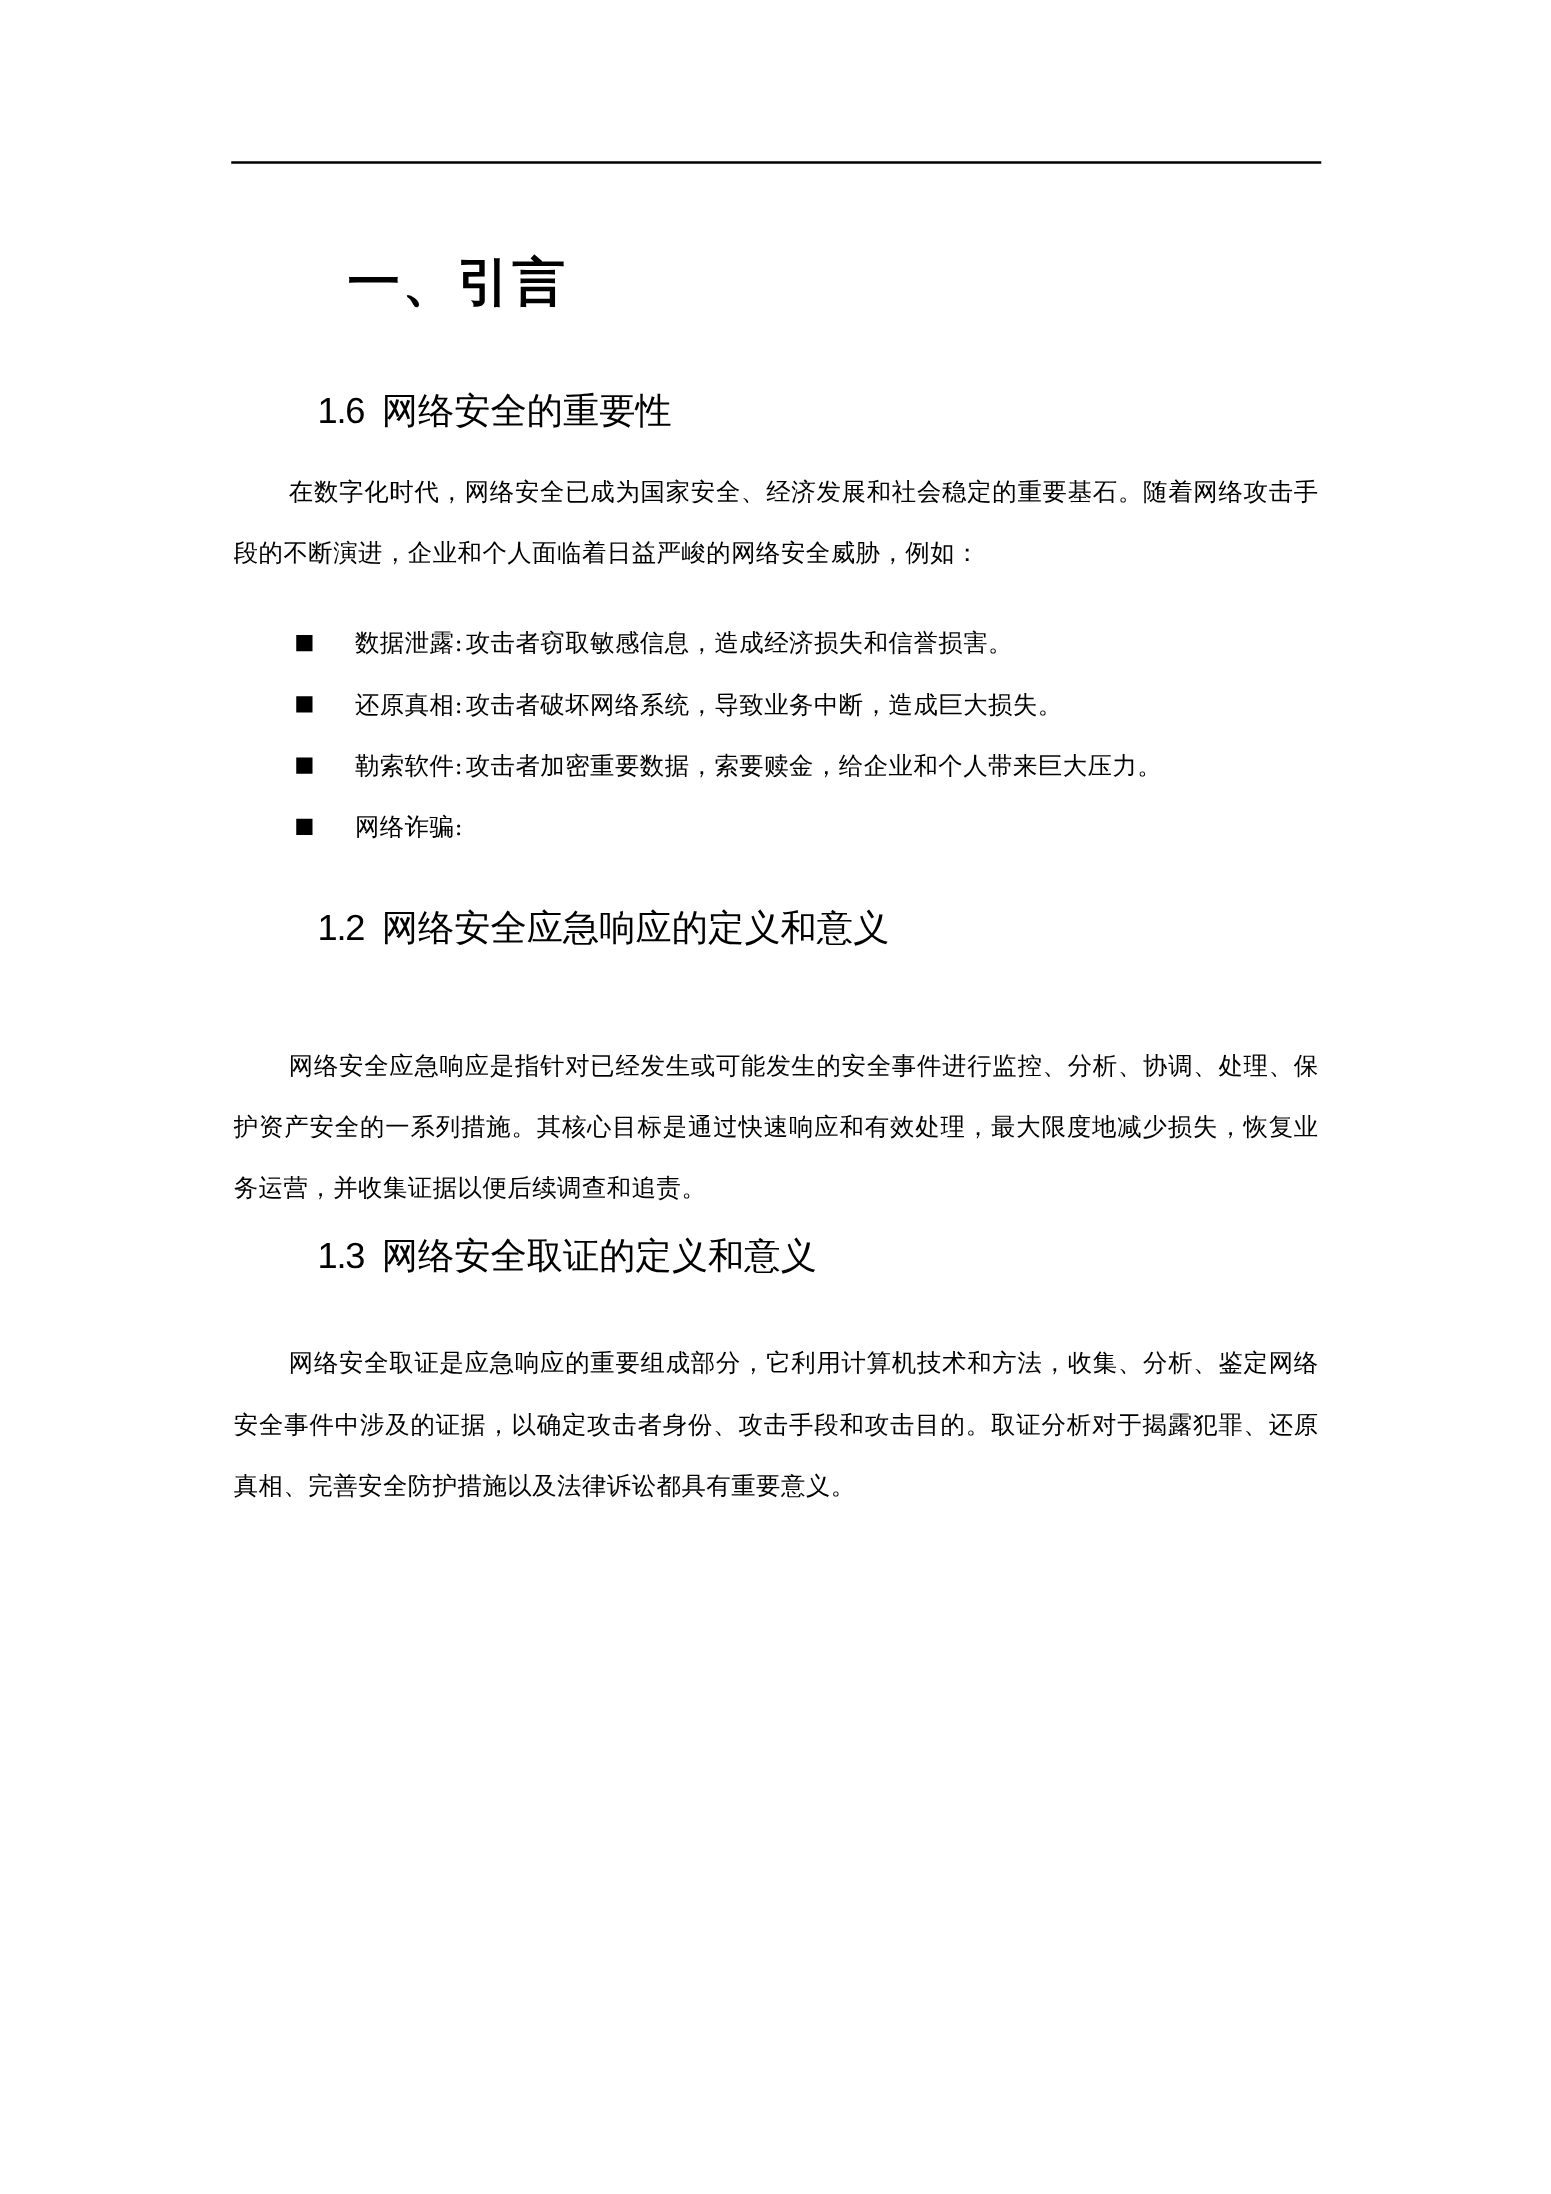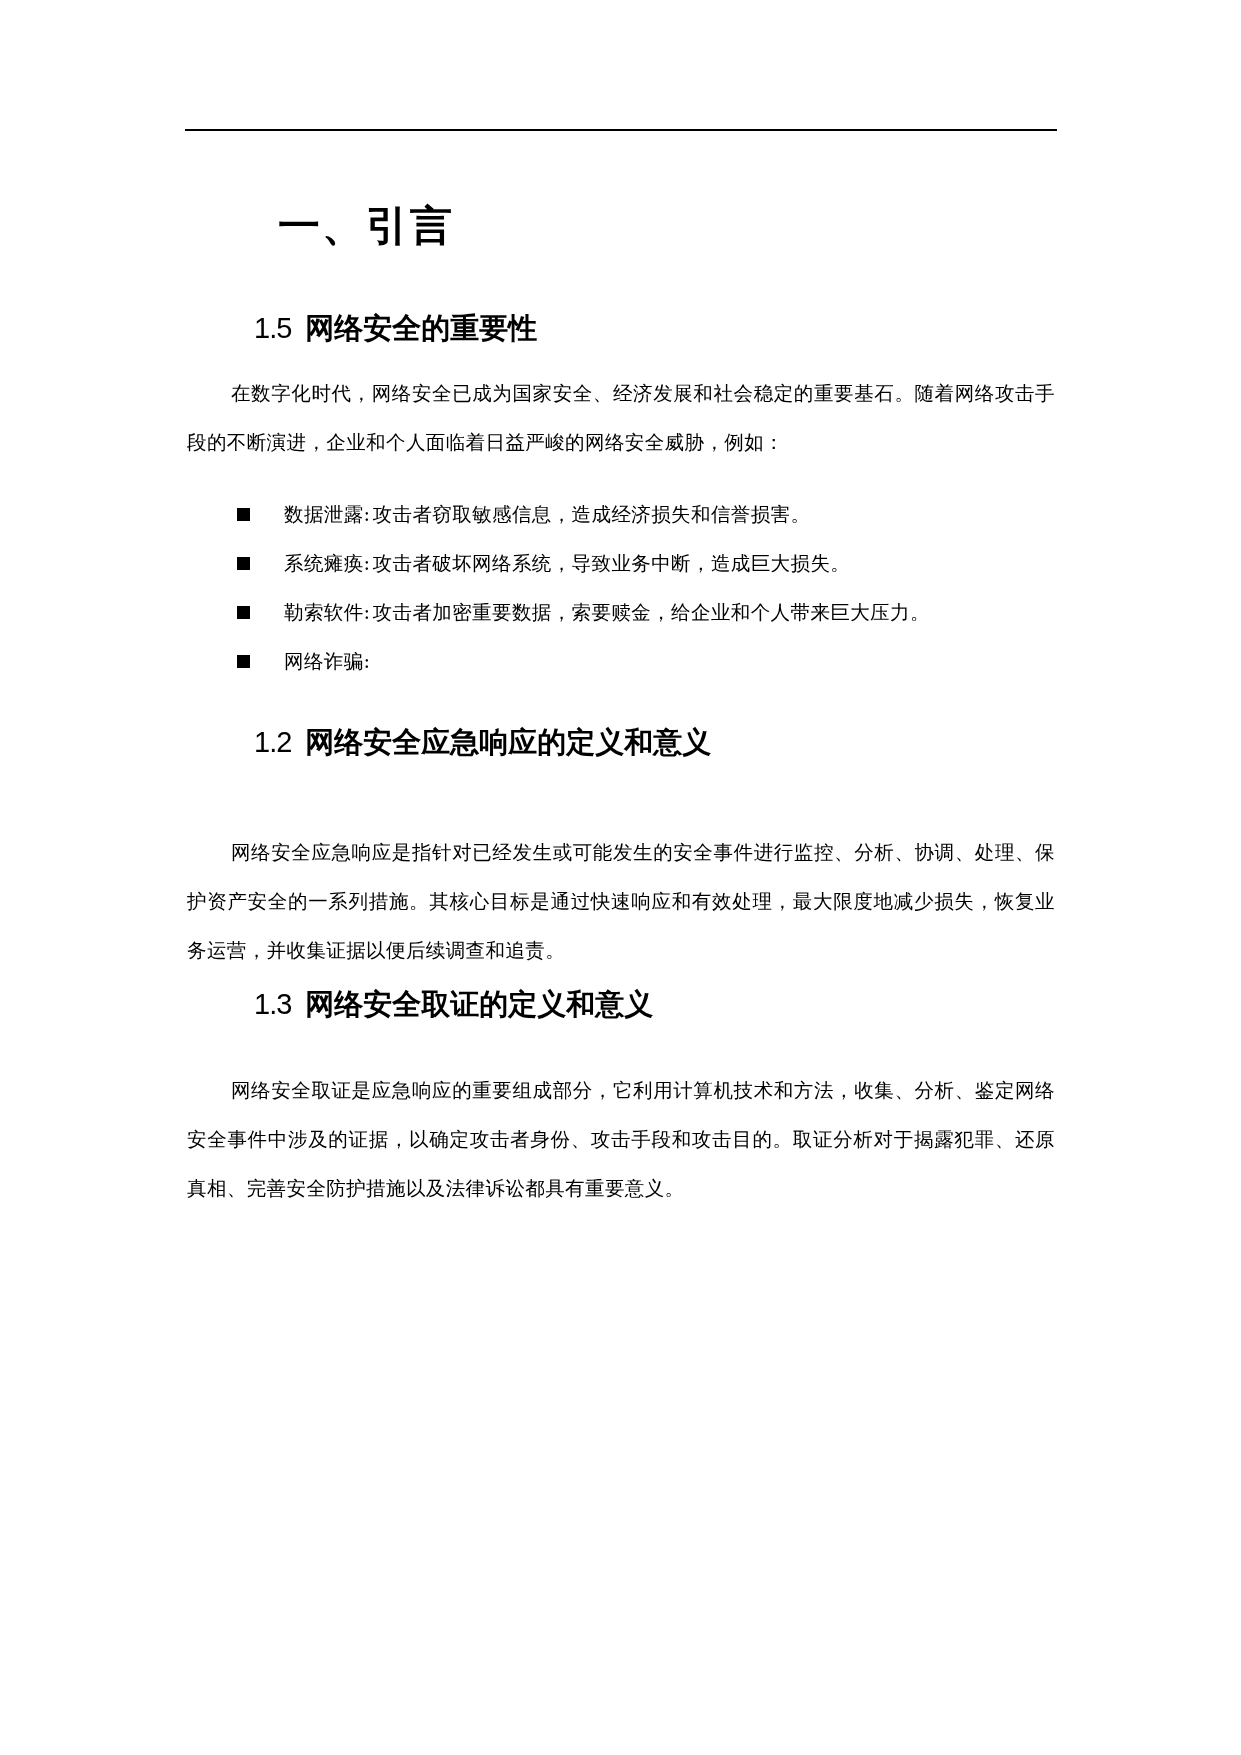--- a/index.html
+++ b/index.html
@@ -48,21 +48,21 @@
       line-height: 40px;
       white-space: nowrap;
     }
     .section-title .num {
       font-family: "Liberation Sans", sans-serif;
       font-weight: normal;
       margin-right: 14px;
       letter-spacing: -1px;
     }
     .section-title .text {
-      font-weight: bold;
+      font-weight: normal;
       margin-top: 32px;
     }
     .para {
       position: absolute;
       left: 187px;
       width: 868px;
       font-size: 19.5px;
       line-height: 49px;
       text-align: justify;
       text-indent: 44px;
@@ -99,34 +99,34 @@
 </head>
 <body>
 
 <div class="page">
 
   <div class="header-rule"></div>
 
   <h1 class="chapter-title" style="margin:0;">一、引言</h1>
 
   <h2 class="section-title" style="top:308px;margin:0;">
-    <span class="num">1.5</span><span class="text">网络安全的重要性</span>
+    <span class="num">1.6</span><span class="text">网络安全的重要性</span>
   </h2>
 
   <p class="para" style="top:369px;margin:0;">在数字化时代，网络安全已成为国家安全、经济发展和社会稳定的重要基石。随着网络攻击手段的不断演进，企业和个人面临着日益严峻的网络安全威胁，例如：</p>
 
   <ul class="bullet-list">
     <li class="bullet-item">
       <span class="bullet-mark"></span>
       <span class="bullet-term">数据泄露:</span>
       <span class="bullet-text">攻击者窃取敏感信息，造成经济损失和信誉损害。</span>
     </li>
     <li class="bullet-item">
       <span class="bullet-mark"></span>
-      <span class="bullet-term">系统瘫痪:</span>
+      <span class="bullet-term">还原真相:</span>
       <span class="bullet-text">攻击者破坏网络系统，导致业务中断，造成巨大损失。</span>
     </li>
     <li class="bullet-item">
       <span class="bullet-mark"></span>
       <span class="bullet-term">勒索软件:</span>
       <span class="bullet-text">攻击者加密重要数据，索要赎金，给企业和个人带来巨大压力。</span>
     </li>
     <li class="bullet-item">
       <span class="bullet-mark"></span>
       <span class="bullet-term">网络诈骗:</span>

